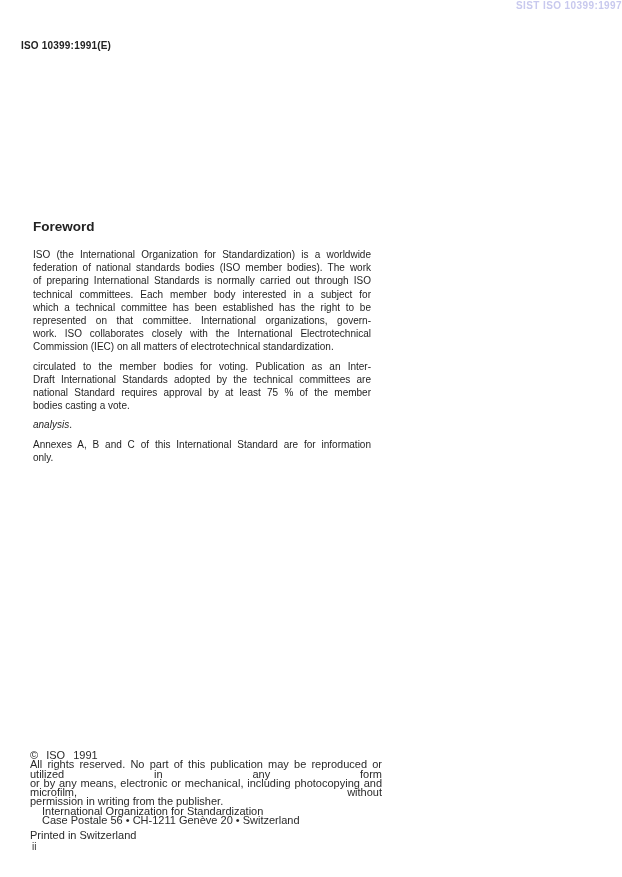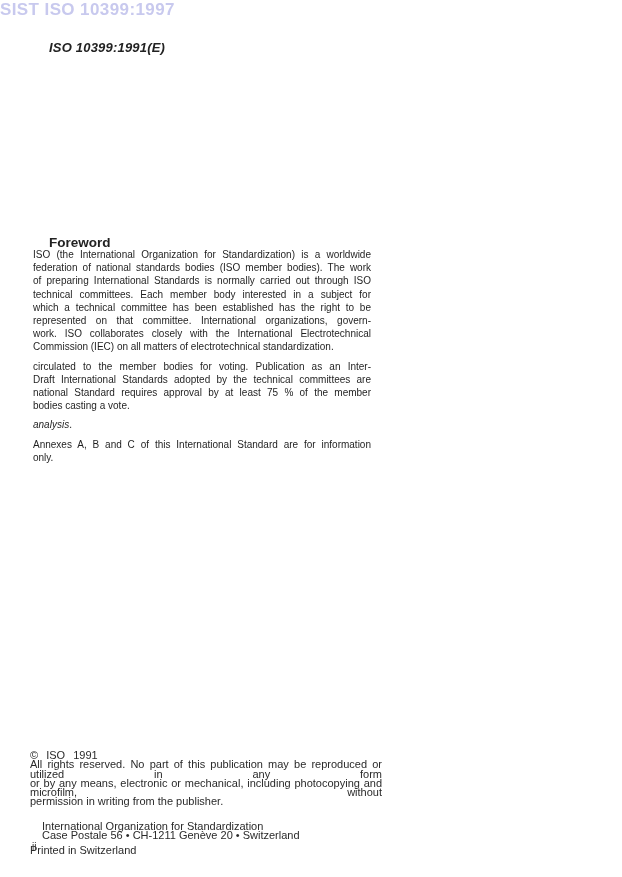--- a/index.html
+++ b/index.html
@@ -14,39 +14,38 @@
     background: #ffffff;
     font-family: "Liberation Sans", sans-serif;
     color: #222222;
     overflow: hidden;
   }
   .watermark {
     position: absolute;
     top: 0;
     left: 0;
     width: 100%;
-    text-align: left;
-    font-size: 17px;
+    text-align: right;
+    font-size: 10px;
     font-weight: bold;
     letter-spacing: 0.4px;
   }
   .docref {
     position: absolute;
-    left: 49px;
+    left: 21px;
     top: 40px;
-    font-size: 13px;
+    font-size: 10px;
     font-weight: bold;
     letter-spacing: 0.2px;
-    font-style: italic;
   }
   .foreword-title {
     position: absolute;
     left: 33px;
     top: 219px;
-    margin: 16px;
+    margin: 0;
     font-size: 13.5px;
     font-weight: bold;
   }
   .body-text {
     position: absolute;
     left: 33px;
     top: 248px;
     width: 346px;
     font-size: 10px;
     line-height: 13.2px;
@@ -63,21 +62,21 @@
   .imprint {
     position: absolute;
     left: 30px;
     top: 751px;
     width: 352px;
     font-size: 11px;
     line-height: 9.3px;
     color: #2a2a2a;
   }
   .cline { word-spacing: 5px; }
-  .publisher { padding-left: 12px; margin-top: 15px; }
+  .publisher { padding-left: 12px; }
   .printed { margin-top: 6px; }
   .pagenum {
     position: absolute;
     left: 32px;
     top: 841px;
     font-size: 10px;
     color: #333333;
   }
 </style>
 </head>

